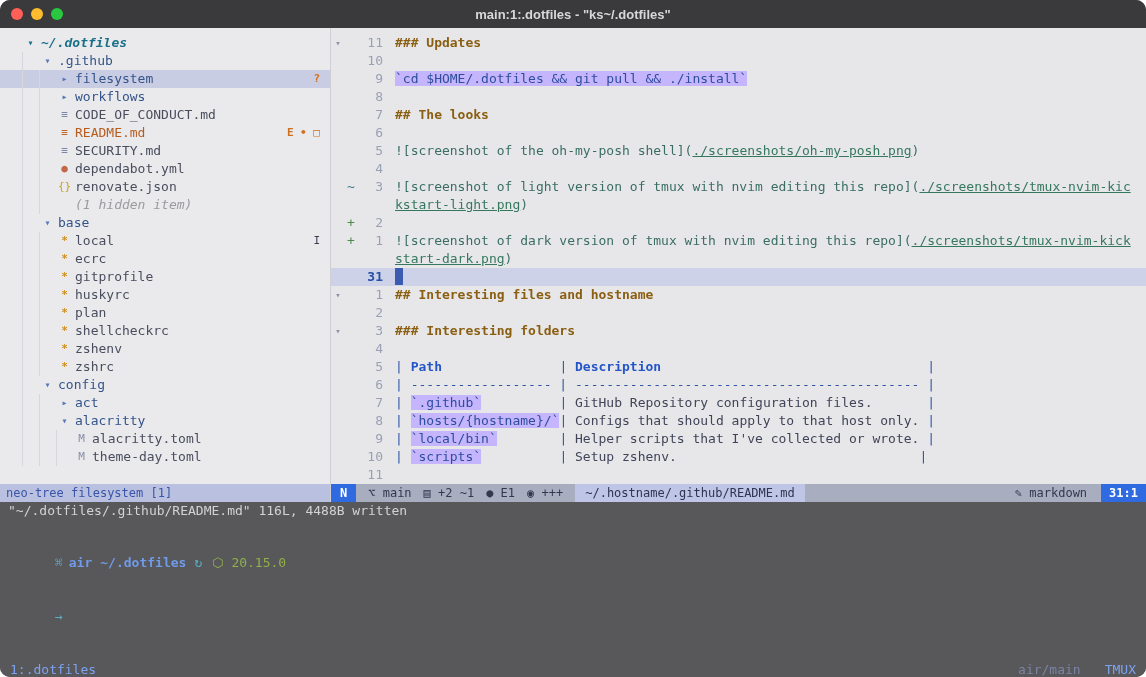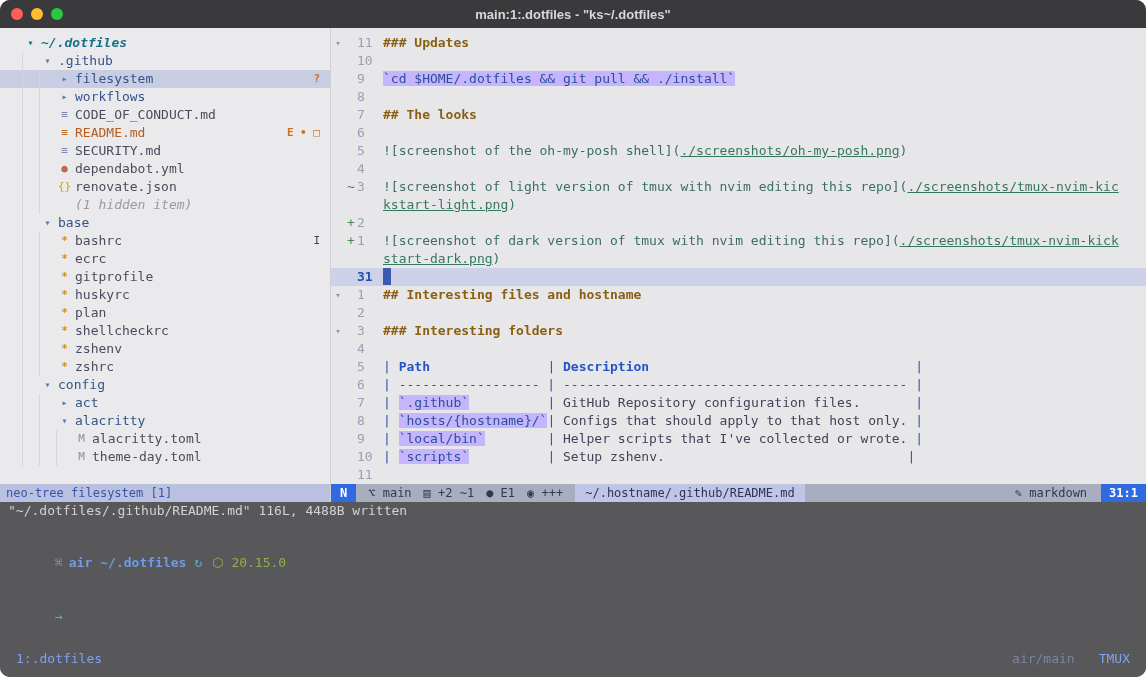--- a/index.html
+++ b/index.html
@@ -48,21 +48,21 @@
                  font-size:12px; line-height:18px; white-space:pre; }
 
   
   .editor-pane { flex:1; background:#e7e7e9; display:flex; flex-direction:column;
                  font-size:13px; line-height:18px; }
   .buffer { flex:1; padding-top:6px; overflow:hidden; }
   .eline { height:18px; display:flex; }
   .fold { width:14px; flex:0 0 14px; text-align:center; color:#8a90a5; font-size:9px; line-height:18px; }
   .sign { width:12px; flex:0 0 12px; text-align:center; }
   .sign.add { color:#4e8a4e; } .sign.chg { color:#3a7a8a; }
-  .lnum { width:26px; flex:0 0 26px; color:#9aa0b5; }
+  .lnum { width:26px; flex:0 0 26px; text-align:right; color:#9aa0b5; margin-right:12px; }
   .eline.current { background:#cdd2e8; }
   .eline.current .lnum { color:#2450a8; font-weight:bold; }
   .ltext { flex:1; white-space:pre; }
   .cursor { display:inline-block; width:8px; height:17px; background:#3a5bb0; vertical-align:text-bottom; }
   .seg-h { color:#8a5f12; font-weight:bold; }
   .seg-code { background:#c4b5fd; color:#2e4d9e; }
   .seg-mdtext { color:#3a6e64; }
   .seg-link { color:#35785e; text-decoration:underline; }
   .seg-pipe { color:#3056a8; }
   .seg-th { color:#2355c8; font-weight:bold; }
@@ -83,22 +83,22 @@
   .cmdline { flex:0 0 18px; background:#58585a; color:#d2d2d4; font-size:13px;
              line-height:18px; padding-left:8px; white-space:pre; }
   .shell { flex:1; background:#58585a; padding:16px 8px 0 8px; font-size:13px; line-height:18px; }
   .prompt-line { white-space:pre; }
   .p-apple { color:#5f9ec0; }
   .p-host { color:#6f9be8; font-weight:bold; margin-left:6px; }
   .p-path { color:#6f9be8; font-weight:bold; margin-left:8px; }
   .p-sync { color:#58b0c8; margin-left:8px; }
   .p-node { color:#8fb04a; margin-left:10px; }
   .p-arrow { color:#58b0c8; }
-  .tmuxbar { flex:0 0 26px; background:#58585a; display:flex; align-items:flex-start;
-             padding:0 16px; font-size:13px; }
+  .tmuxbar { flex:0 0 26px; background:#58585a; display:flex; align-items:flex-end;
+             padding:0 10px; font-size:13px; }
   .tmux-left { color:#7da2f0; }
   .tmux-session { color:#7a84a4; }
   .tmux-label { color:#7da2f0; margin-left:24px; }
 </style>
 </head>
 <body>
 
 <div class="window">
 
   <div class="titlebar">
@@ -118,21 +118,21 @@
           <div class="tree-row folder"><span class="ind"></span><span class="arrow">▾</span><span class="tlabel">.github</span></div>
           <div class="tree-row folder selected"><span class="ind"></span><span class="ind"></span><span class="arrow">▸</span><span class="tlabel">filesystem</span><span class="badge warn">?</span></div>
           <div class="tree-row folder"><span class="ind"></span><span class="ind"></span><span class="arrow">▸</span><span class="tlabel">workflows</span></div>
           <div class="tree-row file"><span class="ind"></span><span class="ind"></span><span class="ficon icon-md">≡</span><span class="tlabel">CODE_OF_CONDUCT.md</span></div>
           <div class="tree-row file-readme"><span class="ind"></span><span class="ind"></span><span class="ficon icon-md">≡</span><span class="tlabel">README.md</span><span class="badge warn">E • □</span></div>
           <div class="tree-row file"><span class="ind"></span><span class="ind"></span><span class="ficon icon-md">≡</span><span class="tlabel">SECURITY.md</span></div>
           <div class="tree-row file"><span class="ind"></span><span class="ind"></span><span class="ficon icon-yml">●</span><span class="tlabel">dependabot.yml</span></div>
           <div class="tree-row file"><span class="ind"></span><span class="ind"></span><span class="ficon icon-json">{}</span><span class="tlabel">renovate.json</span></div>
           <div class="tree-row hidden"><span class="ind"></span><span class="ind"></span><span class="spacer17"></span><span class="tlabel">(1 hidden item)</span></div>
           <div class="tree-row folder"><span class="ind"></span><span class="arrow">▾</span><span class="tlabel">base</span></div>
-          <div class="tree-row file"><span class="ind"></span><span class="ind"></span><span class="ficon icon-sh">*</span><span class="tlabel">bashrc</span><span class="badge plain">I</span></div>
+          <div class="tree-row file"><span class="ind"></span><span class="ind"></span><span class="ficon icon-sh">*</span><span class="tlabel">local</span><span class="badge plain">I</span></div>
           <div class="tree-row file"><span class="ind"></span><span class="ind"></span><span class="ficon icon-sh">*</span><span class="tlabel">ecrc</span></div>
           <div class="tree-row file"><span class="ind"></span><span class="ind"></span><span class="ficon icon-sh">*</span><span class="tlabel">gitprofile</span></div>
           <div class="tree-row file"><span class="ind"></span><span class="ind"></span><span class="ficon icon-sh">*</span><span class="tlabel">huskyrc</span></div>
           <div class="tree-row file"><span class="ind"></span><span class="ind"></span><span class="ficon icon-sh">*</span><span class="tlabel">plan</span></div>
           <div class="tree-row file"><span class="ind"></span><span class="ind"></span><span class="ficon icon-sh">*</span><span class="tlabel">shellcheckrc</span></div>
           <div class="tree-row file"><span class="ind"></span><span class="ind"></span><span class="ficon icon-sh">*</span><span class="tlabel">zshenv</span></div>
           <div class="tree-row file"><span class="ind"></span><span class="ind"></span><span class="ficon icon-sh">*</span><span class="tlabel">zshrc</span></div>
           <div class="tree-row folder"><span class="ind"></span><span class="arrow">▾</span><span class="tlabel">config</span></div>
           <div class="tree-row folder"><span class="ind"></span><span class="ind"></span><span class="arrow">▸</span><span class="tlabel">act</span></div>
           <div class="tree-row folder"><span class="ind"></span><span class="ind"></span><span class="arrow">▾</span><span class="tlabel">alacritty</span></div>

